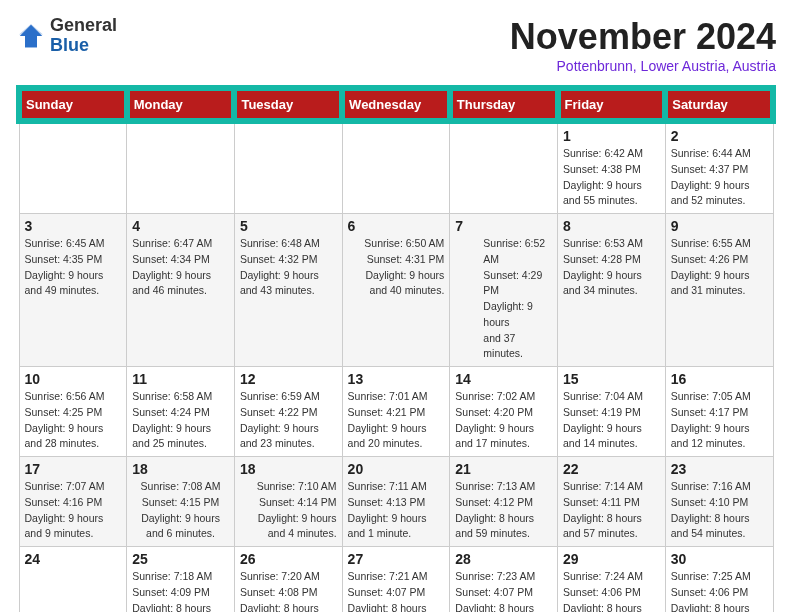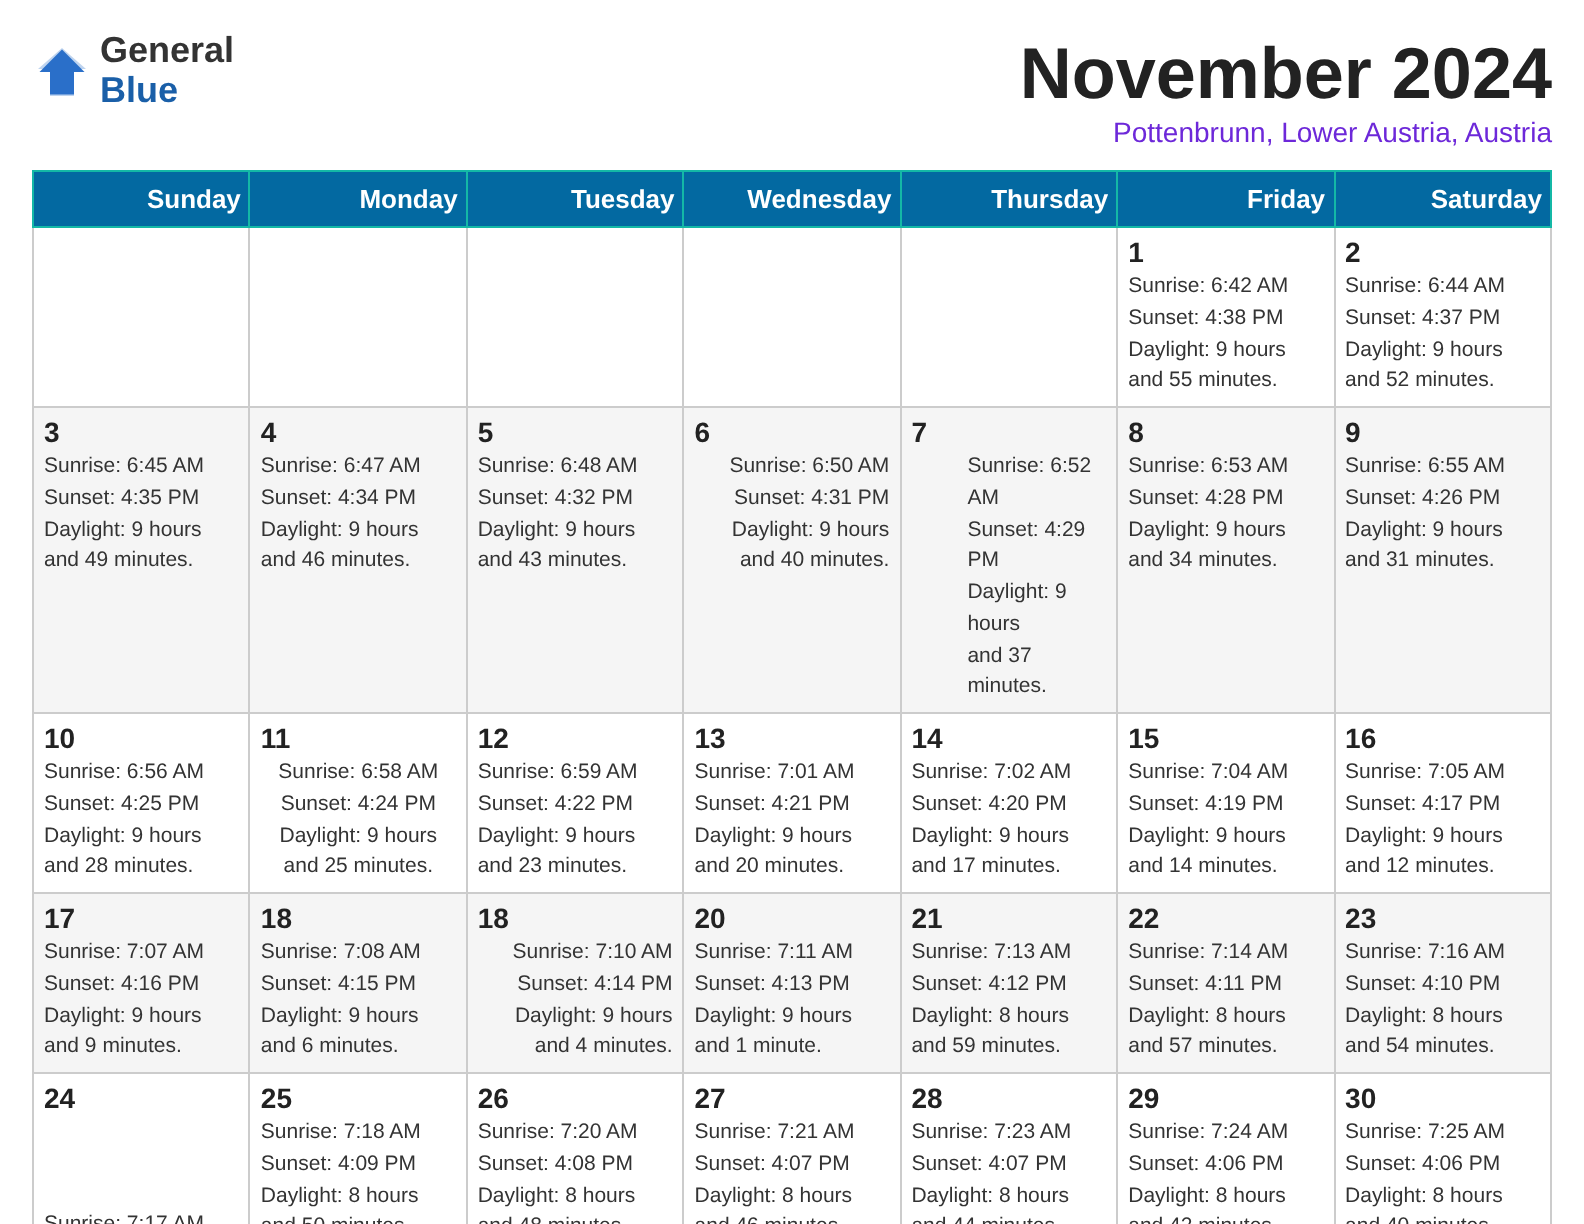--- a/index.html
+++ b/index.html
@@ -44,26 +44,26 @@
       font-size: 14px;
       color: #6d28d9;
       font-weight: normal;
     }
     table {
       width: 100%;
       border-collapse: collapse;
       table-layout: fixed;
     }
     thead th {
-      background: #0369a1;
+      background: #b91c1c;
       color: #fff;
       padding: 6px 4px;
       font-size: 13px;
-      text-align: right;
-      border: 1px solid #14b8a6;
+      text-align: left;
+      border: 6px solid #14b8a6;
     }
     tbody td {
       border: 1px solid #ccc;
       vertical-align: top;
       padding: 4px 5px;
       font-size: 11px;
       color: #333;
       height: 90px;
       background: #fff;
     }
@@ -195,21 +195,21 @@
       <tr>
         <td>
           <span class="day-number">10</span>
           <div class="day-info" style="white-space: pre-line;">Sunrise: 6:56 AM
 Sunset: 4:25 PM
 Daylight: 9 hours
 and 28 minutes.</div>
         </td>
         <td>
           <span class="day-number">11</span>
-          <div class="day-info" style="white-space: pre-line; text-align: center;">Sunrise: 6:58 AM
+          <div class="day-info" style="white-space: pre-line;">Sunrise: 6:58 AM
 Sunset: 4:24 PM
 Daylight: 9 hours
 and 25 minutes.</div>
         </td>
         <td>
           <span class="day-number">12</span>
           <div class="day-info" style="white-space: pre-line;">Sunrise: 6:59 AM
 Sunset: 4:22 PM
 Daylight: 9 hours
 and 23 minutes.</div>
@@ -246,21 +246,21 @@
       <tr>
         <td>
           <span class="day-number">17</span>
           <div class="day-info" style="white-space: pre-line;">Sunrise: 7:07 AM
 Sunset: 4:16 PM
 Daylight: 9 hours
 and 9 minutes.</div>
         </td>
         <td>
           <span class="day-number">18</span>
-          <div class="day-info" style="white-space: pre-line;">Sunrise: 7:08 AM
+          <div class="day-info" style="white-space: pre-line; text-align: center;">Sunrise: 7:08 AM
 Sunset: 4:15 PM
 Daylight: 9 hours
 and 6 minutes.</div>
         </td>
         <td>
           <span class="day-number">18</span>
           <div class="day-info" style="white-space: pre-line; text-align: right;">Sunrise: 7:10 AM
 Sunset: 4:14 PM
 Daylight: 9 hours
 and 4 minutes.</div>

